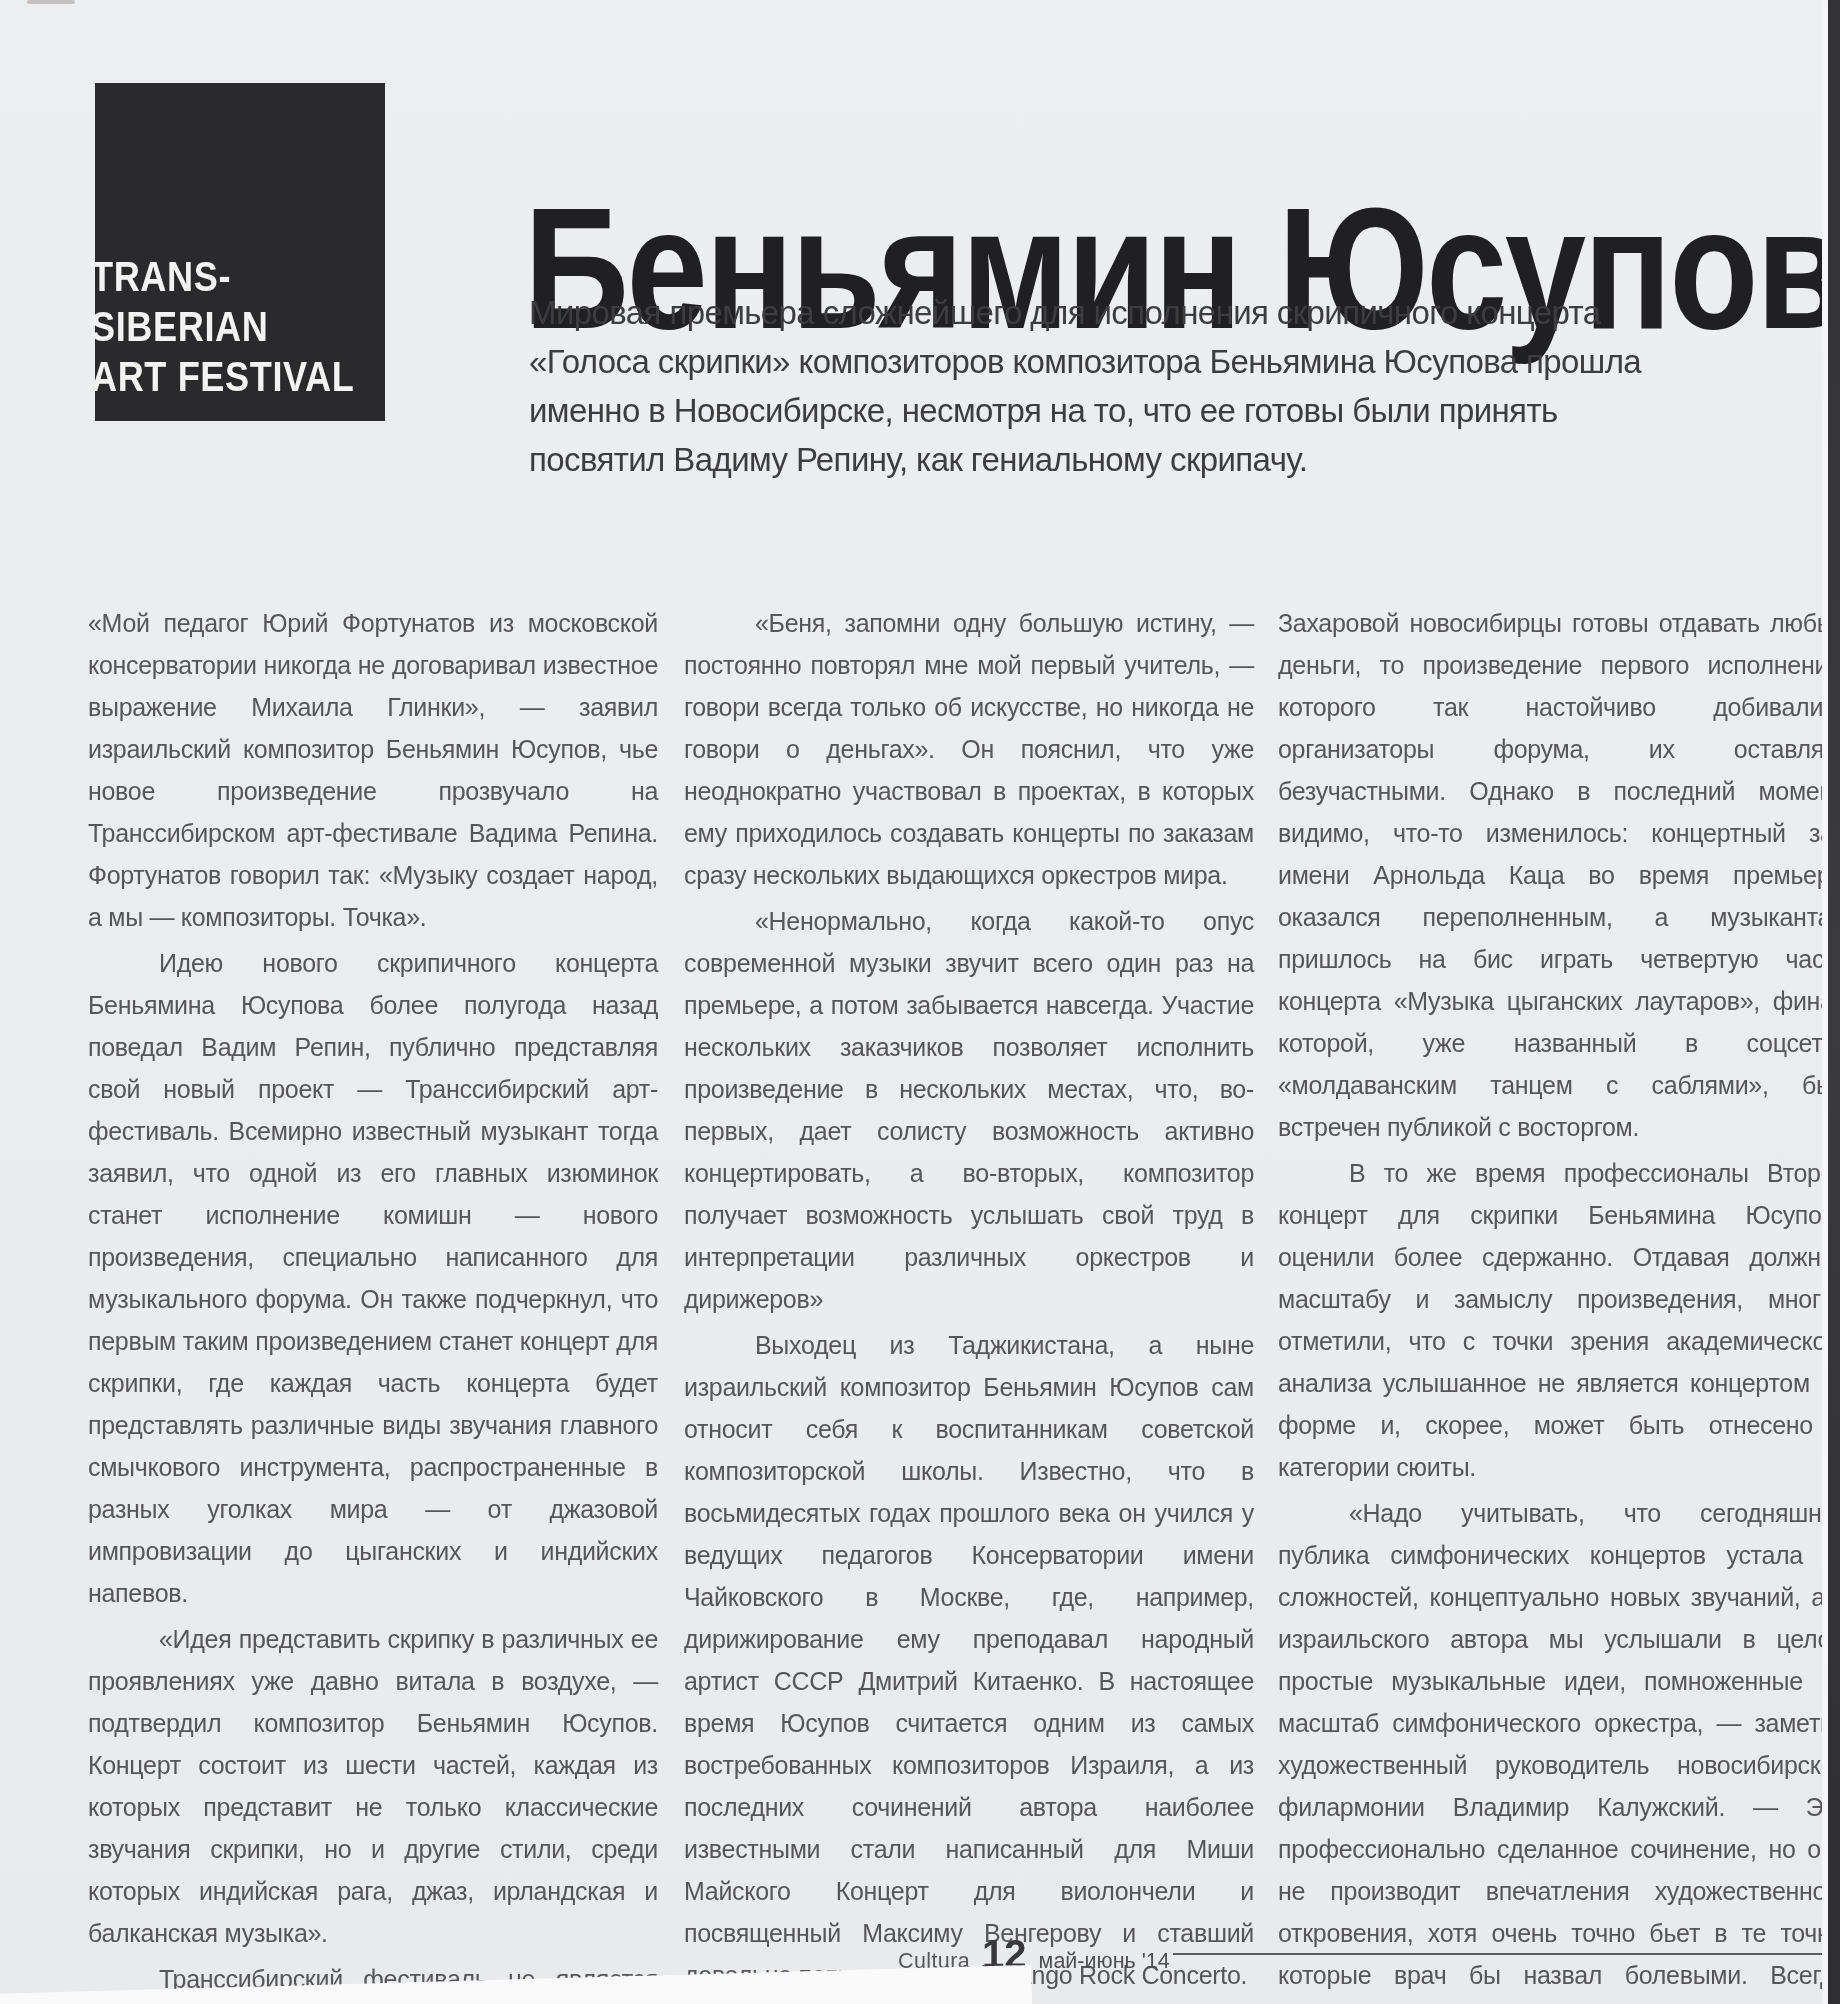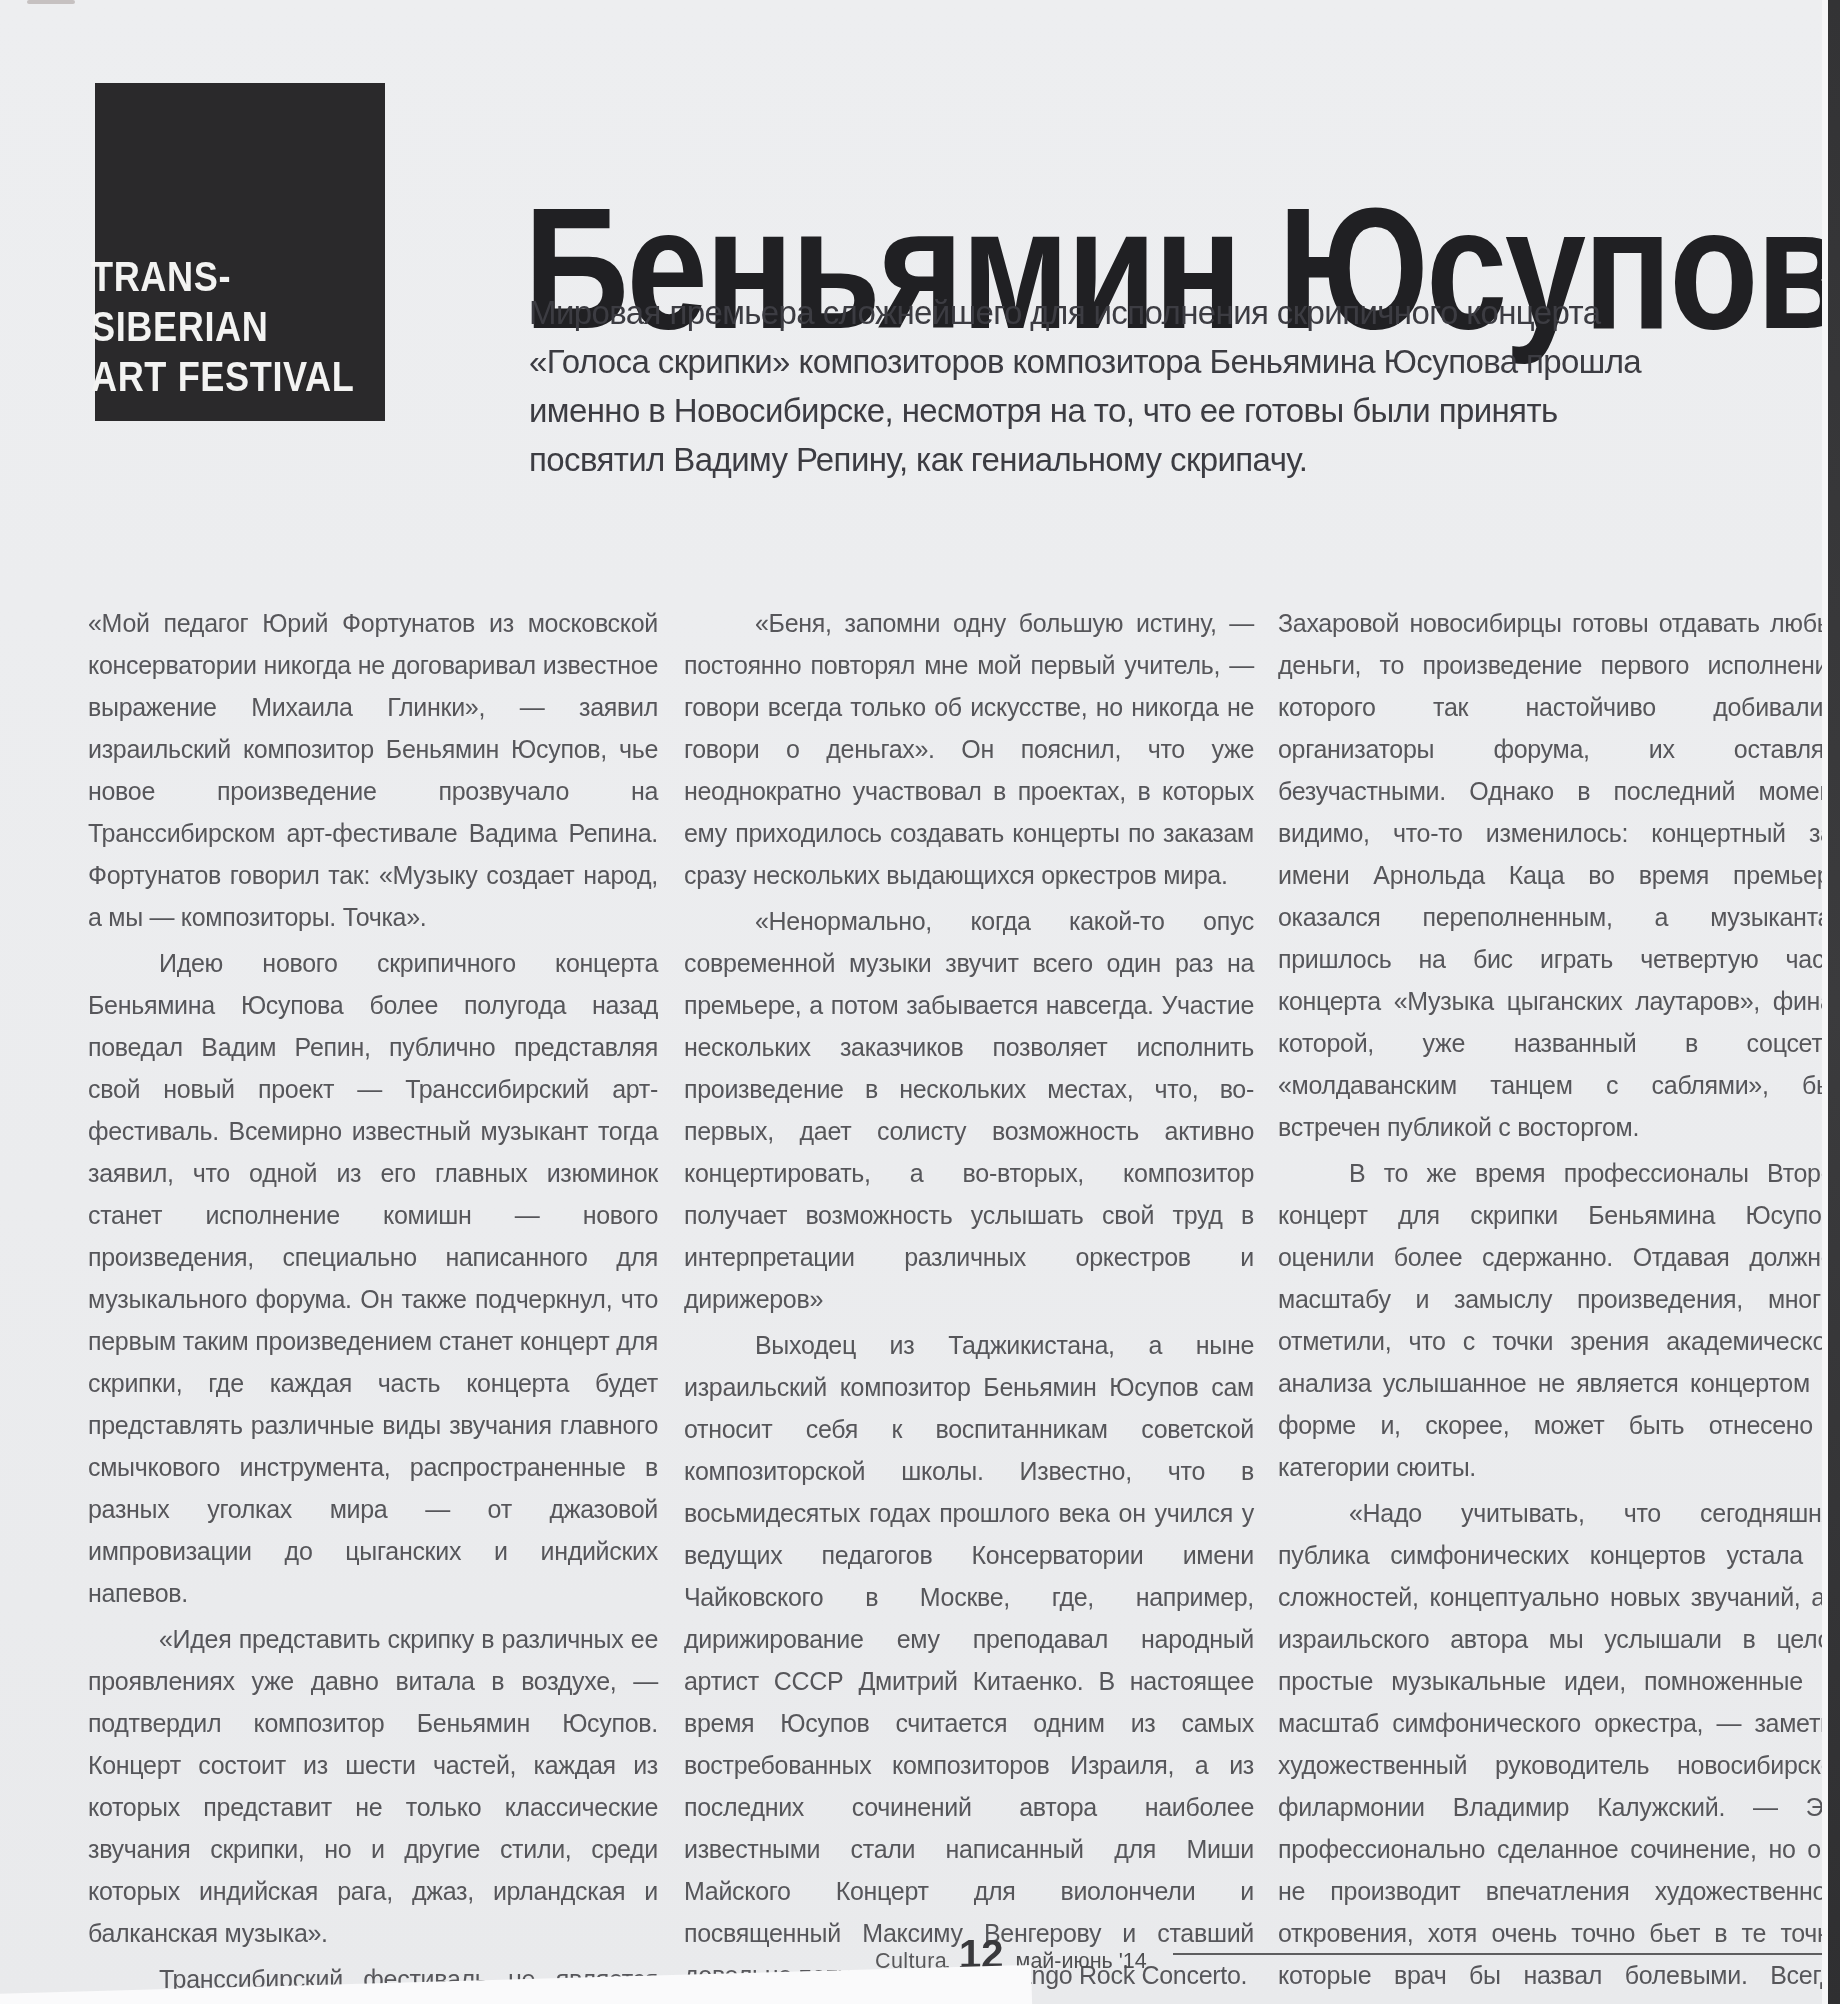--- a/index.html
+++ b/index.html
@@ -88,21 +88,21 @@
   }
   .col-1 { left: 84px; }
   .col-2 { left: 680px; }
   .col-3 { left: 1274px; }
   .col p { margin: 4px; }
   .col p.indent { text-indent: 71px; }
 
   
   .footer {
     position: absolute;
-    left: 875px;
+    left: 898px;
     top: 1932px;
     display: flex;
     align-items: baseline;
     gap: 12px;
     white-space: nowrap;
   }
   .footer .mag { font-size: 21.5px; color: #58585a; letter-spacing: 0.4px; }
   .footer .pageno { font-size: 40px; font-weight: 700; color: #39393c; }
   .footer .issue { font-size: 21.5px; color: #4e4e50; }
   .footer-rule {

